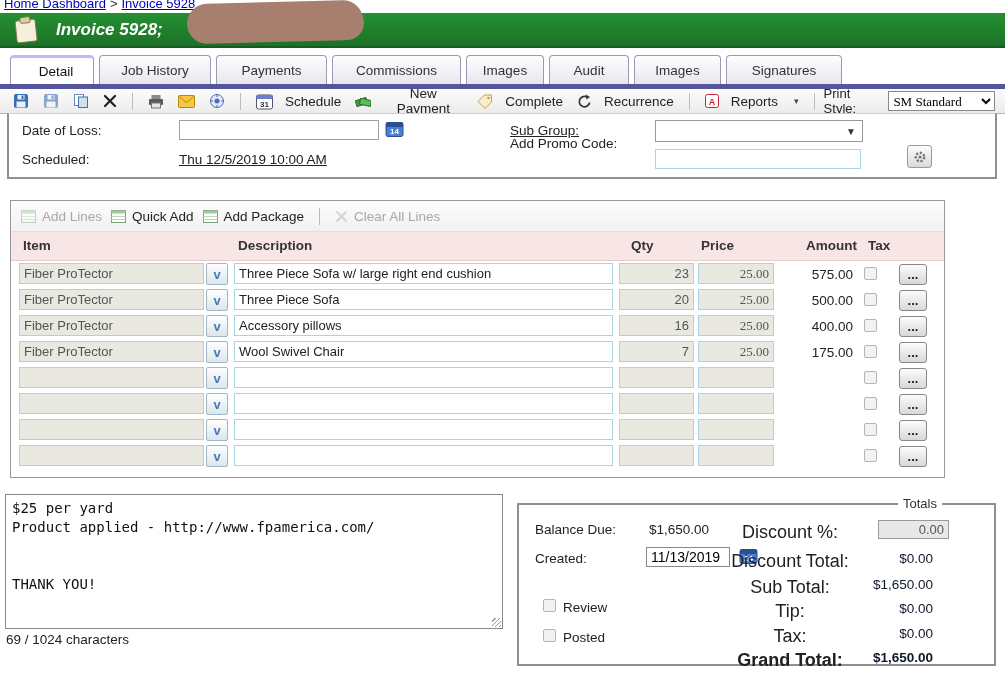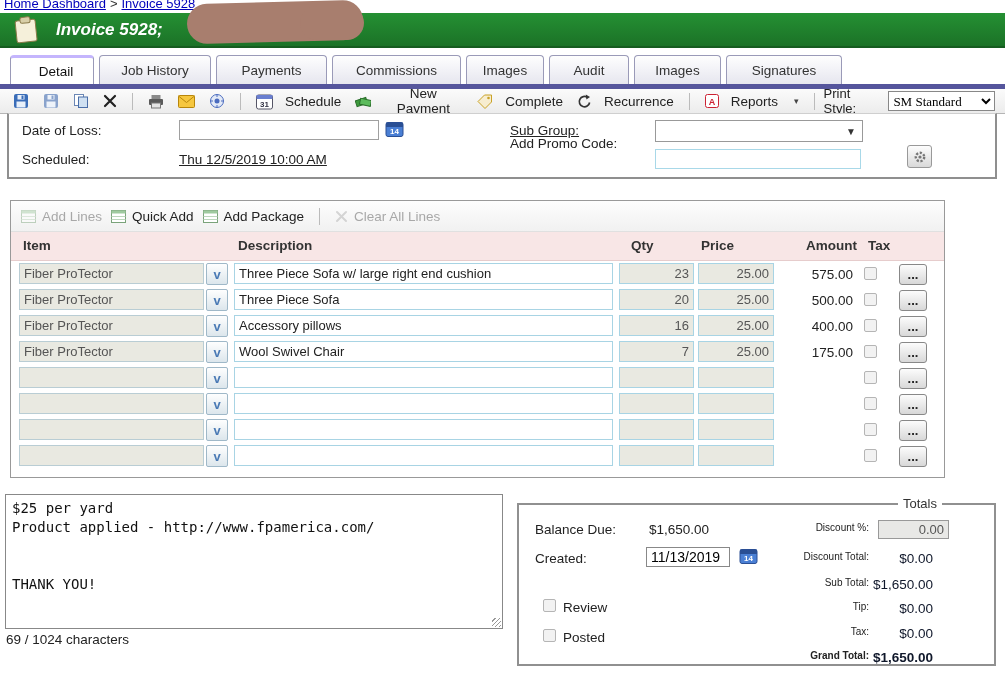--- a/index.html
+++ b/index.html
@@ -61,39 +61,39 @@
   .lines-header { position:relative; height:29px; background:#f8e6e6; border-bottom:1px solid #e6cccc; }
   .col-h { position:absolute; top:6px; font-weight:bold; font-size:13.5px; color:#333; }
   .line-row { position:relative; height:26px; }
   .inp { position:absolute; top:2px; height:21px; font-size:13px; padding:2px 4px; font-family:"Liberation Sans",sans-serif; }
   .inp.item { left:8px; width:185px; background:#e9e9e1; border:1px solid #b9cdd4; color:#555; }
   .dd { position:absolute; left:195px; top:2px; width:22px; height:22px; border:1px solid #9fb8c8; border-radius:2px;
     background:linear-gradient(#fefefe,#dce6ec); cursor:pointer; display:flex; align-items:center; justify-content:center; padding:0; }
   .chev { color:#4a7ab5; font-weight:bold; font-size:13px; line-height:1; }
   .inp.desc { left:223px; width:379px; background:#fff; border:1px solid #a8d4e4; color:#222; }
   .inp.qty { left:608px; width:75px; background:#e9e9e1; border:1px solid #a8d4e4; color:#555; text-align:right; }
-  .inp.price { left:687px; width:76px; background:#e9e9e1; border:1px solid #a8d4e4; color:#555; text-align:right; }
+  .inp.price { left:687px; width:76px; background:#e9e9e1; border:1px solid #a8d4e4; color:#555; text-align:right;font-family:Liberation Serif, serif; }
   .amount { position:absolute; left:770px; top:6px; width:72px; text-align:right; font-size:13.5px; color:#222; }
   .cb { position:absolute; width:13px; height:13px; background:#f2f2f2; border:1px solid #b5b5b5; border-radius:2px; cursor:pointer; }
   .line-row .cb { left:853px; top:6px; }
   .more { position:absolute; left:888px; top:3px; width:28px; height:21px; border:1px solid #888; border-radius:3px;
     background:linear-gradient(#fcfcfc,#d8d8d8); font-weight:bold; font-size:13px; color:#222; cursor:pointer; line-height:6px; }
 
   
   .notes { position:absolute; top:494px; left:5px; width:498px; height:135px; border:1px solid #888;
     font-family:"DejaVu Sans Mono", monospace; font-size:14px; line-height:19px; padding:4px 6px; resize:none; color:#111; }
   .resize-handle { position:absolute; left:492px; top:618px; width:9px; height:9px;
     background:repeating-linear-gradient(135deg, transparent 0 2px, #999 2px 3px); }
   .char-count { position:absolute; top:632px; left:6px; font-size:13.5px; color:#222; }
 
   
   .totals-box { position:absolute; top:503px; left:517px; width:479px; height:163px; border:2px solid #909090; background:#fff; }
   .totals-legend { position:absolute; top:-9px; right:52px; background:#fff; padding:0 5px; font-size:13px; color:#333; }
   .t-abs { position:absolute; font-size:13.5px; color:#222; }
-  .t-label-r { position:absolute; width:170px; text-align:right; font-size:10px; color:#222;padding-left:12px; }
+  .t-label-r { position:absolute; width:170px; text-align:center; font-size:18px; color:#222;padding-left:12px; }
   .t-value-r { position:absolute; left:352px; width:62px; text-align:right; font-size:13.5px; color:#0f172a; }
   .bold { font-weight:bold; }
   .disc-input { position:absolute; left:359px; width:71px; height:19px; background:#e8e8e6; border:1px solid #999;
     text-align:right; color:#555; font-size:13px; padding:1px 4px; font-family:"Liberation Sans",sans-serif; }
   .created-input { position:absolute; left:127px; width:84px; height:20px; border:1px solid #888; font-size:14px;
     padding:1px 4px; font-family:"Liberation Sans",sans-serif; }
 </style>
 </head>
 <body>
 

